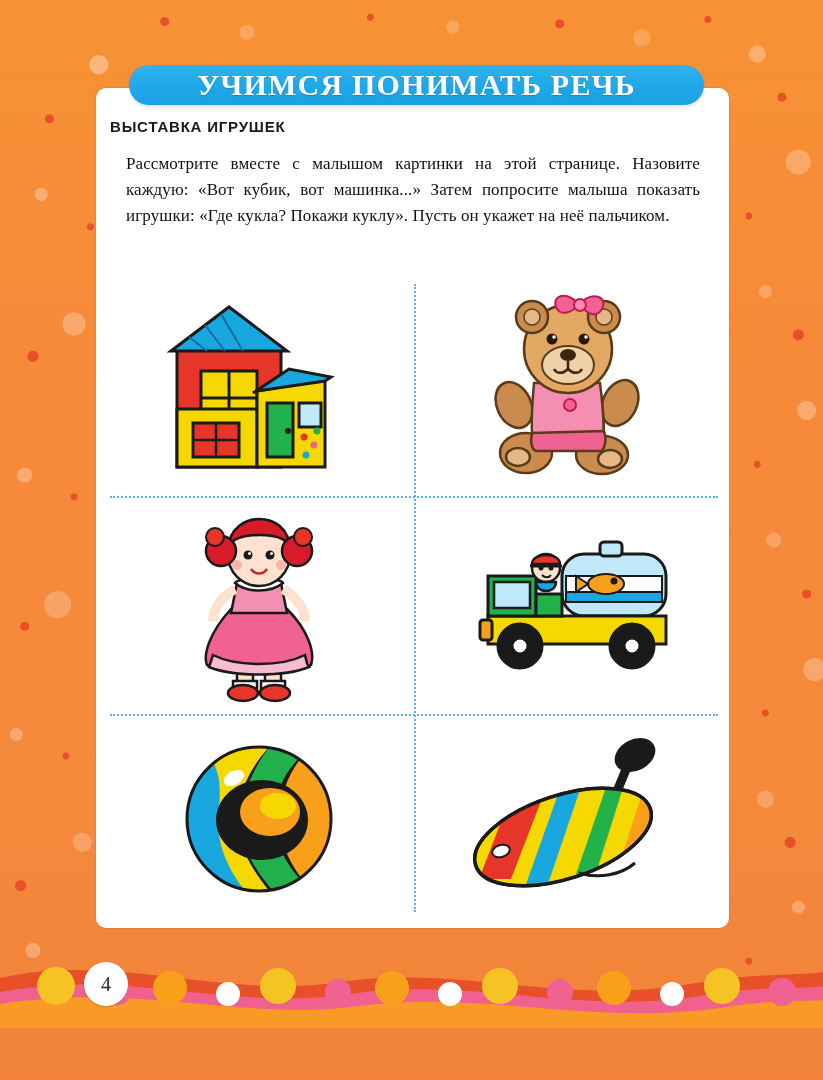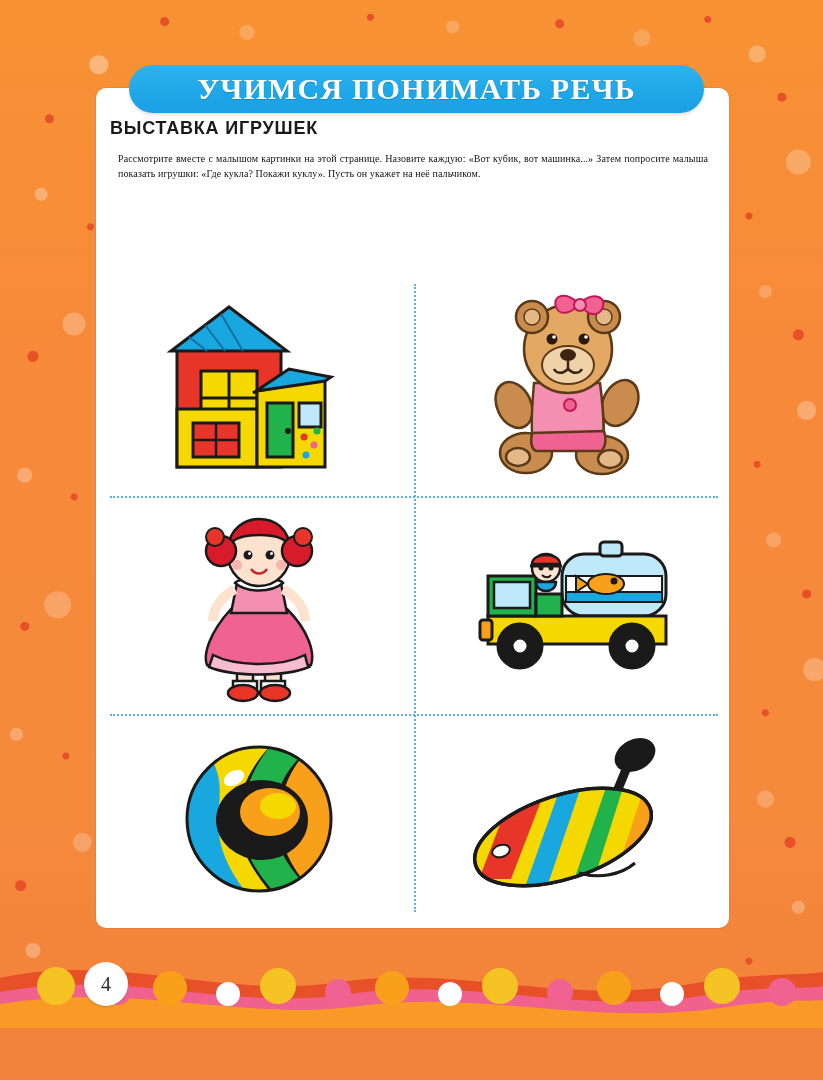--- a/index.html
+++ b/index.html
@@ -80,21 +80,21 @@
     border-radius: 10px;
     box-shadow: 0 0 0 1px rgba(0,0,0,0.05);
   }
 
   
   .title-banner {
     position: absolute;
     left: 129px;
     top: 65px;
     width: 575px;
-    height: 48px;
+    height: 40px;
     background: linear-gradient(180deg, #2fb3ef 0%, #1fa7e8 55%, #1ba0e3 100%);
     border-radius: 24px;
     display: flex;
     align-items: center;
     justify-content: center;
     box-shadow: 0 2px 3px rgba(0,0,0,0.12);
   }
   .title-text {
     color: #ffffff;
     font-family: "Liberation Serif", serif;
@@ -108,33 +108,33 @@
   .content {
     position: absolute;
     left: 110px;
     top: 118px;
     width: 606px;
   }
 
   .subtitle {
     font-family: "Liberation Sans", sans-serif;
     font-weight: bold;
-    font-size: 18px;
+    font-size: 15px;
     letter-spacing: 0.8px;
     color: #1a1a1a;
     margin: 0 0 12px 0;
   }
 
   .para {
     font-family: "Liberation Serif", serif;
-    font-size: 10px;
+    font-size: 17px;
     line-height: 1.52;
     color: #111111;
     text-align: justify;
-    margin: 8px;
+    margin: 16px;
     letter-spacing: 0.1px;
   }
   .para + .para { margin-top: 1px; }
 
   
   .grid {
     position: absolute;
     left: 104px;
     top: 278px;
     width: 620px;

